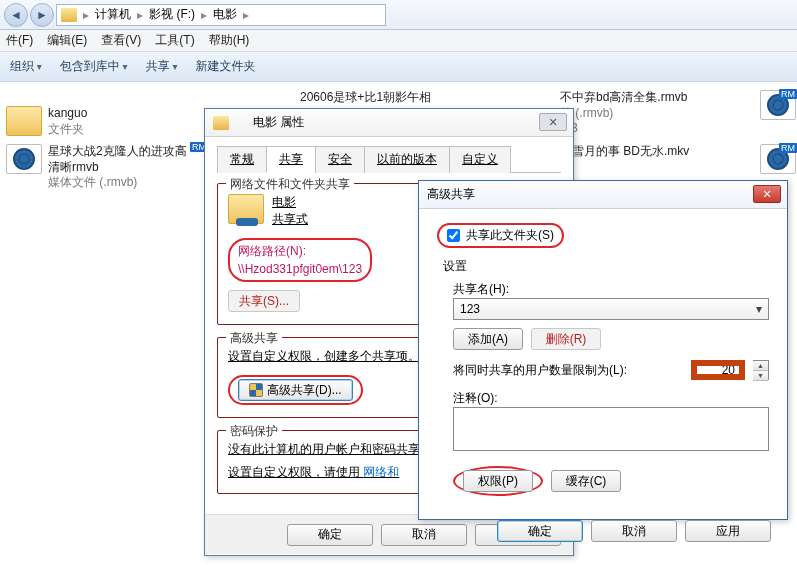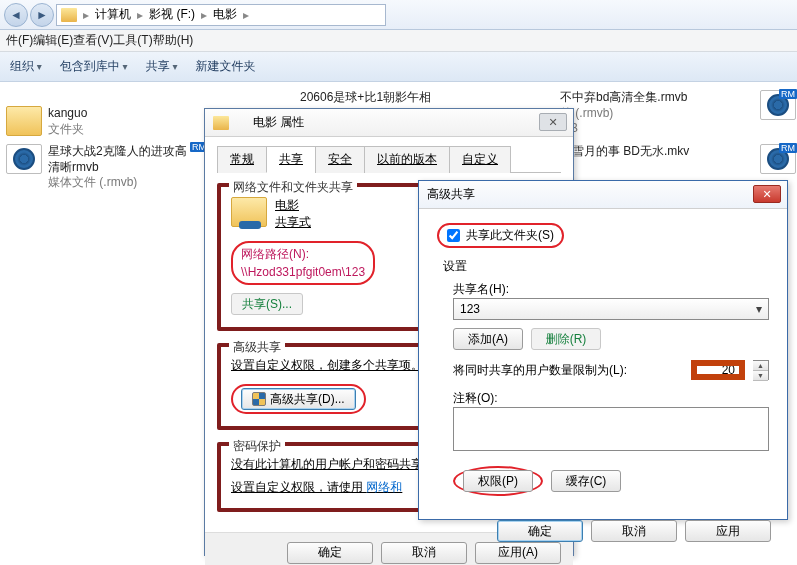--- a/index.html
+++ b/index.html
@@ -5,21 +5,21 @@
 * { margin: 0; padding: 0; box-sizing: border-box; font-family: "Microsoft YaHei", "Segoe UI", Tahoma, sans-serif; font-size: 12px; }
 body { background: #fff; width: 797px; height: 565px; overflow: hidden; position: relative; }
 
 
 .explorer { position: absolute; inset: 0; background: #fff; }
 .addr-bar { height: 30px; background: linear-gradient(#f6f9fd, #e7eef8); border-bottom: 1px solid #b8c8dc; display: flex; align-items: center; padding: 0 4px; gap: 2px; }
 .nav-arrow { width: 24px; height: 24px; border-radius: 50%; background: linear-gradient(#dfe9f5, #c3d4ea); border: 1px solid #9ab3d1; display: flex; align-items: center; justify-content: center; color: #3a5a80; }
 .addr-box { flex: 1; max-width: 330px; height: 22px; background: #fff; border: 1px solid #a7b8cf; display: flex; align-items: center; padding: 0 4px; gap: 6px; }
 .addr-folder { width: 16px; height: 14px; background: linear-gradient(#fce79a, #e9b44a); border-radius: 1px; }
 .bc-sep { color: #888; }
-.menu-bar { height: 22px; background: #f4f5f6; border-bottom: 1px solid #d6dbe0; display: flex; align-items: center; padding: 0 6px; }
+.menu-bar { height: 22px; background: #f4f5f6; border-bottom: 1px solid #d6dbe0; display: flex; align-items: center; gap: 14px; padding: 0 6px; }
 .menu-bar span { color: #222; }
 .tool-bar { height: 30px; background: linear-gradient(#eef4fb, #dde8f5); border-bottom: 1px solid #c4d2e3; display: flex; align-items: center; gap: 18px; padding: 0 10px; color: #1f3b5f; }
 .tool-bar .drop::after { content: " ▾"; font-size: 10px; color: #567; }
 .files { position: relative; padding: 8px; }
 .file-item { position: absolute; display: flex; gap: 6px; width: 200px; }
 .file-ico-folder { width: 36px; height: 30px; background: linear-gradient(#fde9a8, #f0c35a); border-radius: 2px; border: 1px solid #d6a83e; flex-shrink: 0; }
 .file-ico-rm { width: 36px; height: 30px; background: #fff; border: 1px solid #bdbdbd; border-radius: 2px; flex-shrink: 0; display: flex; align-items: center; justify-content: center; }
 .file-ico-rm .reel { width: 22px; height: 22px; border-radius: 50%; background: radial-gradient(ellipse at center, #2a6aa8 30%, #1b4d80 31%, #2a6aa8 55%); border: 2px solid #1b4d80; position: relative; }
 .rm-badge { position: absolute; right: -2px; top: -2px; background: #1668c7; color: #fff; font-size: 9px; padding: 0 2px; border-radius: 1px; }
 .file-txt { display: flex; flex-direction: column; color: #222; line-height: 1.3; }
@@ -32,31 +32,31 @@
 .dlg-close { position: absolute; right: 6px; top: 4px; width: 28px; height: 18px; background: #dfe2e6; border: 1px solid #a8adb3; border-radius: 2px; text-align: center; line-height: 16px; color: #555; font-size: 11px; }
 .dlg-close.red { background: linear-gradient(#e67a70, #c83a2e); border-color: #9a2a20; color: #fff; }
 .dlg-body { padding: 8px 12px; text-decoration: underline; }
 .dlg-footer { height: 40px; background: #f0f0f0; border-top: 1px solid #ddd; display: flex; align-items: center; justify-content: flex-end; gap: 8px; padding: 0 12px; }
 
 
 .props { left: 204px; top: 108px; width: 370px; height: 448px; }
 .tabs { display: flex; border-bottom: 1px solid #bfbfbf; margin-bottom: 10px; }
 .tab { padding: 4px 12px; border: 1px solid #bfbfbf; border-bottom: none; background: #f3f3f3; margin-right: -1px; position: relative; top: 1px; }
 .tab.active { background: #fff; border-bottom: 1px solid #fff; }
-.groupbox { border: 4px solid #7f1d1d; border-radius: 2px; padding: 10px 10px 12px; margin-bottom: 12px; position: relative; }
+.groupbox { border: 1px solid #7f1d1d; border-radius: 2px; padding: 10px 10px 12px; margin-bottom: 12px; position: relative; }
 .groupbox > .gb-title { position: absolute; top: -8px; left: 8px; background: #fff; padding: 0 4px; color: #333; }
 .share-row { display: flex; gap: 8px; }
 .share-ico { width: 36px; height: 30px; background: linear-gradient(#fde9a8, #f0c35a); border: 1px solid #d6a83e; border-radius: 2px; position: relative; flex-shrink: 0; }
 .share-ico::after { content: ""; position: absolute; bottom: -3px; left: 7px; width: 22px; height: 8px; background: #2a6aa8; border-radius: 3px; }
 .net-path { margin-top: 10px; line-height: 1.5; color: #be185d; }
 .oval { border: 2px solid #e1222a; border-radius: 50%; padding: 2px 8px; display: inline-block; }
 .oval-block { border: 2px solid #e1222a; border-radius: 18px; padding: 2px 8px; display: inline-block; }
 .btn { min-width: 86px; height: 22px; background: linear-gradient(#fdfdfd, #e6e6e6); border: 1px solid #9a9a9a; border-radius: 3px; padding: 0 10px; cursor: pointer; }
 .btn.small { min-width: 70px; }
-.btn.disabled { color: #15803d; border-color: #c8c8c8; background: #f2f2f2; }
+.btn.disabled { color: #b91c1c; border-color: #c8c8c8; background: #f2f2f2; }
 .btn.selected { border-color: #3c7fb1; box-shadow: 0 0 0 1px #a8d2f0 inset; }
 .link { color: #0066cc; }
 .shield { display: inline-block; width: 14px; height: 14px; background: conic-gradient(#2a6aa8 0 25%, #f0c35a 25% 50%, #2a6aa8 50% 75%, #f0c35a 75% 100%); border-radius: 2px; vertical-align: -3px; margin-right: 4px; border: 1px solid #7a7a7a; }
 
 
 .adv { left: 418px; top: 180px; width: 370px; height: 340px; border-color: #3a6aa8; }
 .adv .dlg-title { background: linear-gradient(#fdfdfd, #eef3fa); }
 .adv-body { padding: 14px 18px 8px; }
 .chk { display: flex; align-items: center; gap: 6px; }
 .chk input { width: 13px; height: 13px; }

